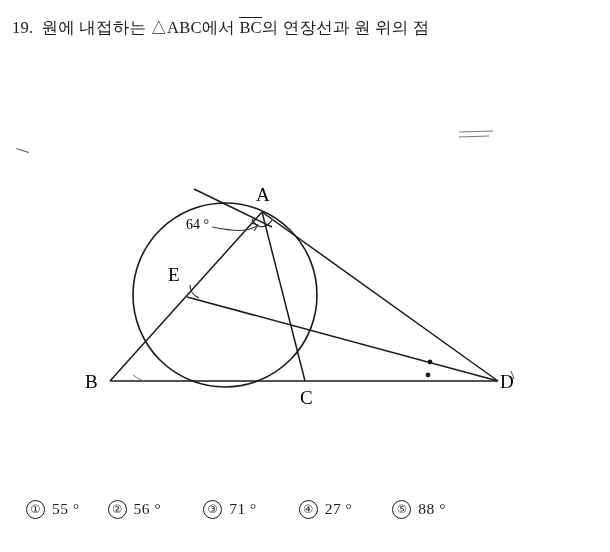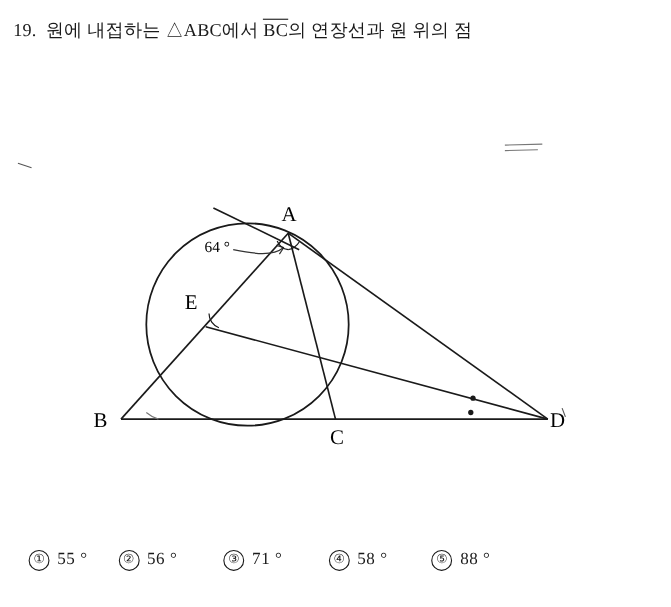--- a/index.html
+++ b/index.html
@@ -185,21 +185,21 @@
     <div class="choice c2">
       <span class="marker">②</span>
       <span class="txt">56 °</span>
     </div>
     <div class="choice c3">
       <span class="marker">③</span>
       <span class="txt">71 °</span>
     </div>
     <div class="choice c4">
       <span class="marker">④</span>
-      <span class="txt">58 °</span>
+      <span class="txt">27 °</span>
     </div>
     <div class="choice c5">
       <span class="marker">⑤</span>
       <span class="txt">88 °</span>
     </div>
   </div>
 
 </div>
 
 </body></html>

